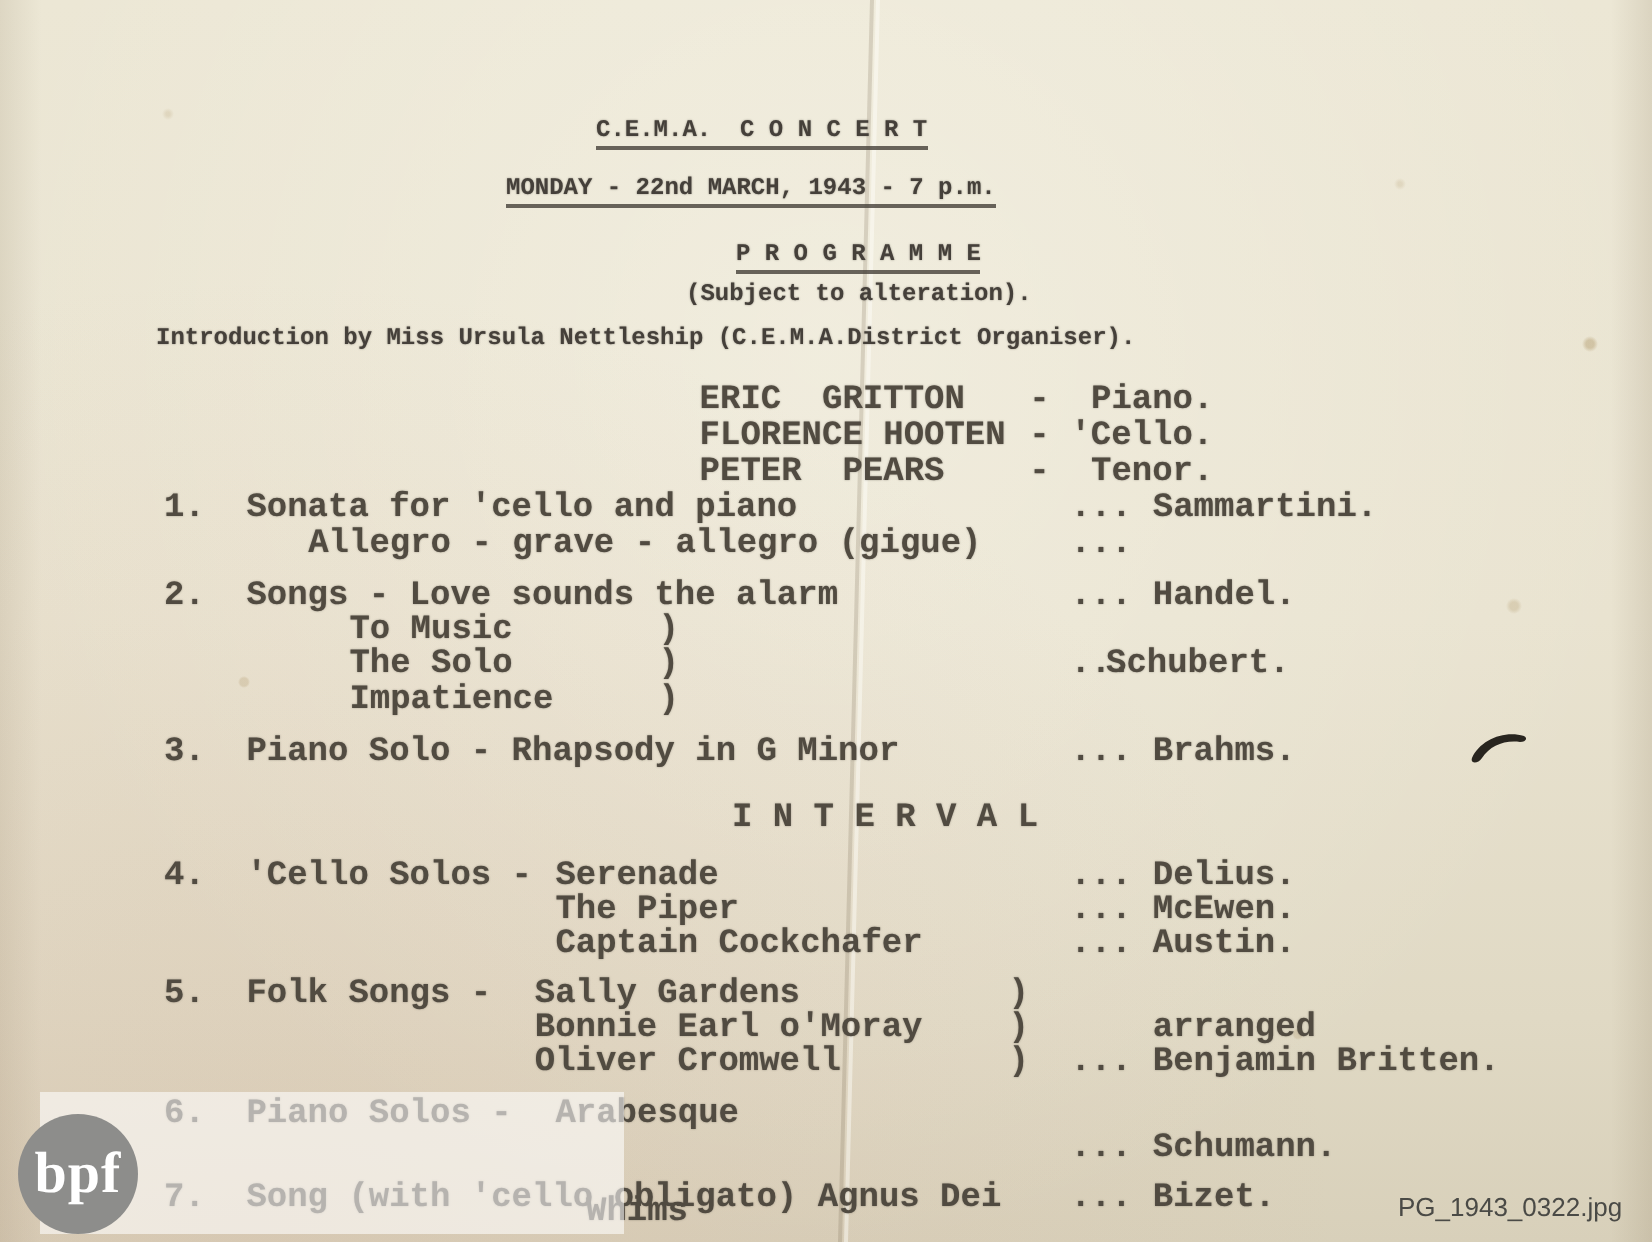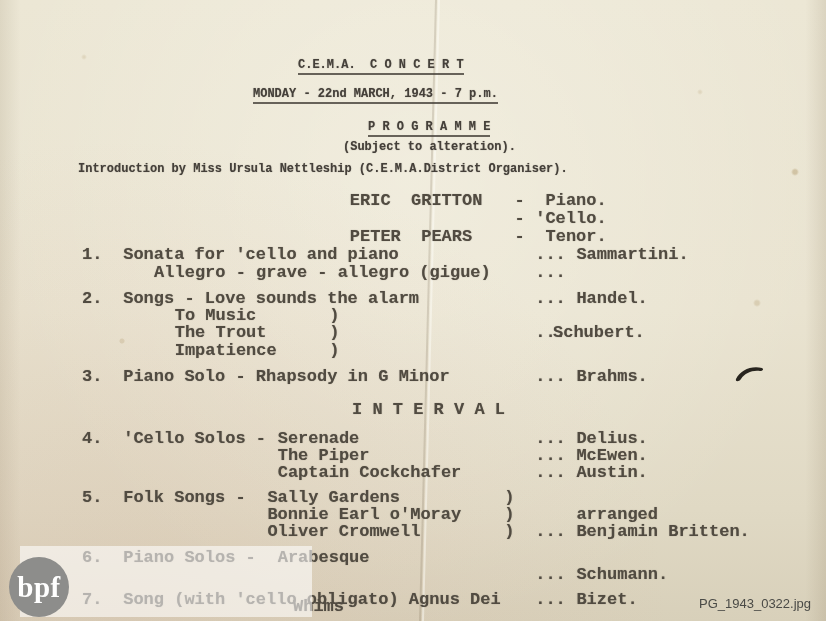--- a/index.html
+++ b/index.html
@@ -74,30 +74,30 @@
   <div class="hline underlined" style="left:253px;top:87px;">MONDAY - 22nd MARCH, 1943 - 7 p.m.</div>
 
   <div class="hline underlined" style="left:368px;top:120px;">P R O G R A M M E</div>
 
   <div class="hline intro" style="left:78px;top:162px;">Introduction by Miss Ursula Nettleship (C.E.M.A.District Organiser).</div>
 
   <div class="hline normal" style="left:343px;top:140px;">(Subject to alteration).</div>
 
   <div class="body-lines">
       <div class="tline" style="top: 191px;"><span class="tseg" style="left: 267.8px;">ERIC  GRITTON</span><span class="tseg" style="left: 432.6px;">-</span><span class="tseg" style="left: 463.5px;">Piano.</span></div>
-      <div class="tline" style="top: 209px;"><span class="tseg" style="left: 432.6px;">-</span><span class="tseg" style="left: 453.2px;">'Cello.</span></div>
+      <div class="tline" style="top: 209px;"><span class="tseg" style="left: 267.8px;">FLORENCE HOOTEN</span><span class="tseg" style="left: 432.6px;">-</span><span class="tseg" style="left: 453.2px;">'Cello.</span></div>
       <div class="tline" style="top: 227px;"><span class="tseg" style="left: 267.8px;">PETER  PEARS</span><span class="tseg" style="left: 432.6px;">-</span><span class="tseg" style="left: 463.5px;">Tenor.</span></div>
       <div class="tline" style="top: 245px;"><span class="tseg" style="left: 0px;">1.</span><span class="tseg" style="left: 41.2px;">Sonata for 'cello and piano</span><span class="tseg" style="left: 453.2px;">...</span><span class="tseg" style="left: 494.4px;">Sammartini.</span></div>
       <div class="tline" style="top: 263px;"><span class="tseg" style="left: 72.1px;">Allegro - grave - allegro (gigue)</span><span class="tseg" style="left: 453.2px;">...</span></div>
       <div class="tline" style="top: 289px;"><span class="tseg" style="left: 0px;">2.</span><span class="tseg" style="left: 41.2px;">Songs - Love sounds the alarm</span><span class="tseg" style="left: 453.2px;">...</span><span class="tseg" style="left: 494.4px;">Handel.</span></div>
       <div class="tline" style="top: 306px;"><span class="tseg" style="left: 92.7px;">To Music</span><span class="tseg" style="left: 247.2px;">)</span></div>
-      <div class="tline" style="top: 323px;"><span class="tseg" style="left: 92.7px;">The Trout</span><span class="tseg" style="left: 247.2px;">)</span><span class="tseg" style="left: 453.2px;">...</span><span class="tseg" style="left: 471px;">Schubert.</span></div>
+      <div class="tline" style="top: 323px;"><span class="tseg" style="left: 92.7px;">The Solo</span><span class="tseg" style="left: 247.2px;">)</span><span class="tseg" style="left: 453.2px;">...</span><span class="tseg" style="left: 471px;">Schubert.</span></div>
       <div class="tline" style="top: 341px;"><span class="tseg" style="left: 92.7px;">Impatience</span><span class="tseg" style="left: 247.2px;">)</span></div>
       <div class="tline" style="top: 367px;"><span class="tseg" style="left: 0px;">3.</span><span class="tseg" style="left: 41.2px;">Piano Solo - Rhapsody in G Minor</span><span class="tseg" style="left: 453.2px;">...</span><span class="tseg" style="left: 494.4px;">Brahms.</span></div>
-      <div class="tline" style="top: 400px;"><span class="tseg" style="left: 270px; text-align: right;">I N T E R V A L</span></div>
+      <div class="tline" style="top: 400px;"><span class="tseg" style="left: 284px; text-align: right;">I N T E R V A L</span></div>
       <div class="tline" style="top: 429px;"><span class="tseg" style="left: 0px;">4.</span><span class="tseg" style="left: 41.2px;">'Cello Solos -</span><span class="tseg" style="left: 195.7px;">Serenade</span><span class="tseg" style="left: 453.2px;">...</span><span class="tseg" style="left: 494.4px;">Delius.</span></div>
       <div class="tline" style="top: 446px; text-align: right;"><span class="tseg" style="left: 195.7px;">The Piper</span><span class="tseg" style="left: 453.2px;">...</span><span class="tseg" style="left: 494.4px;">McEwen.</span></div>
       <div class="tline" style="top: 463px;"><span class="tseg" style="left: 195.7px;">Captain Cockchafer</span><span class="tseg" style="left: 453.2px;">...</span><span class="tseg" style="left: 494.4px;">Austin.</span></div>
       <div class="tline" style="top: 488px;"><span class="tseg" style="left: 0px;">5.</span><span class="tseg" style="left: 41.2px;">Folk Songs -</span><span class="tseg" style="left: 185.4px;">Sally Gardens</span><span class="tseg" style="left: 422.3px;">)</span></div>
       <div class="tline" style="top: 505px;"><span class="tseg" style="left: 185.4px;">Bonnie Earl o'Moray</span><span class="tseg" style="left: 422.3px;">)</span><span class="tseg" style="left: 494.4px;">arranged</span></div>
       <div class="tline" style="top: 522px;"><span class="tseg" style="left: 185.4px;">Oliver Cromwell</span><span class="tseg" style="left: 422.3px;">)</span><span class="tseg" style="left: 453.2px;">...</span><span class="tseg" style="left: 494.4px;">Benjamin Britten.</span></div>
       <div class="tline" style="top: 548px;"><span class="tseg" style="left: 0px;">6.</span><span class="tseg" style="left: 41.2px;">Piano Solos -</span><span class="tseg" style="left: 195.7px;">Arabesque</span></div>
       <div class="tline" style="top: 565px;"><span class="tseg" style="left: 211px; margin-top: 32px;">Whims</span><span class="tseg" style="left: 453.2px;">...</span><span class="tseg" style="left: 494.4px;">Schumann.</span></div>
       <div class="tline" style="top: 590px;"><span class="tseg" style="left: 0px;">7.</span><span class="tseg" style="left: 41.2px;">Song (with 'cello obligato) Agnus Dei</span><span class="tseg" style="left: 453.2px;">...</span><span class="tseg" style="left: 494.4px;">Bizet.</span></div>
     </div>

